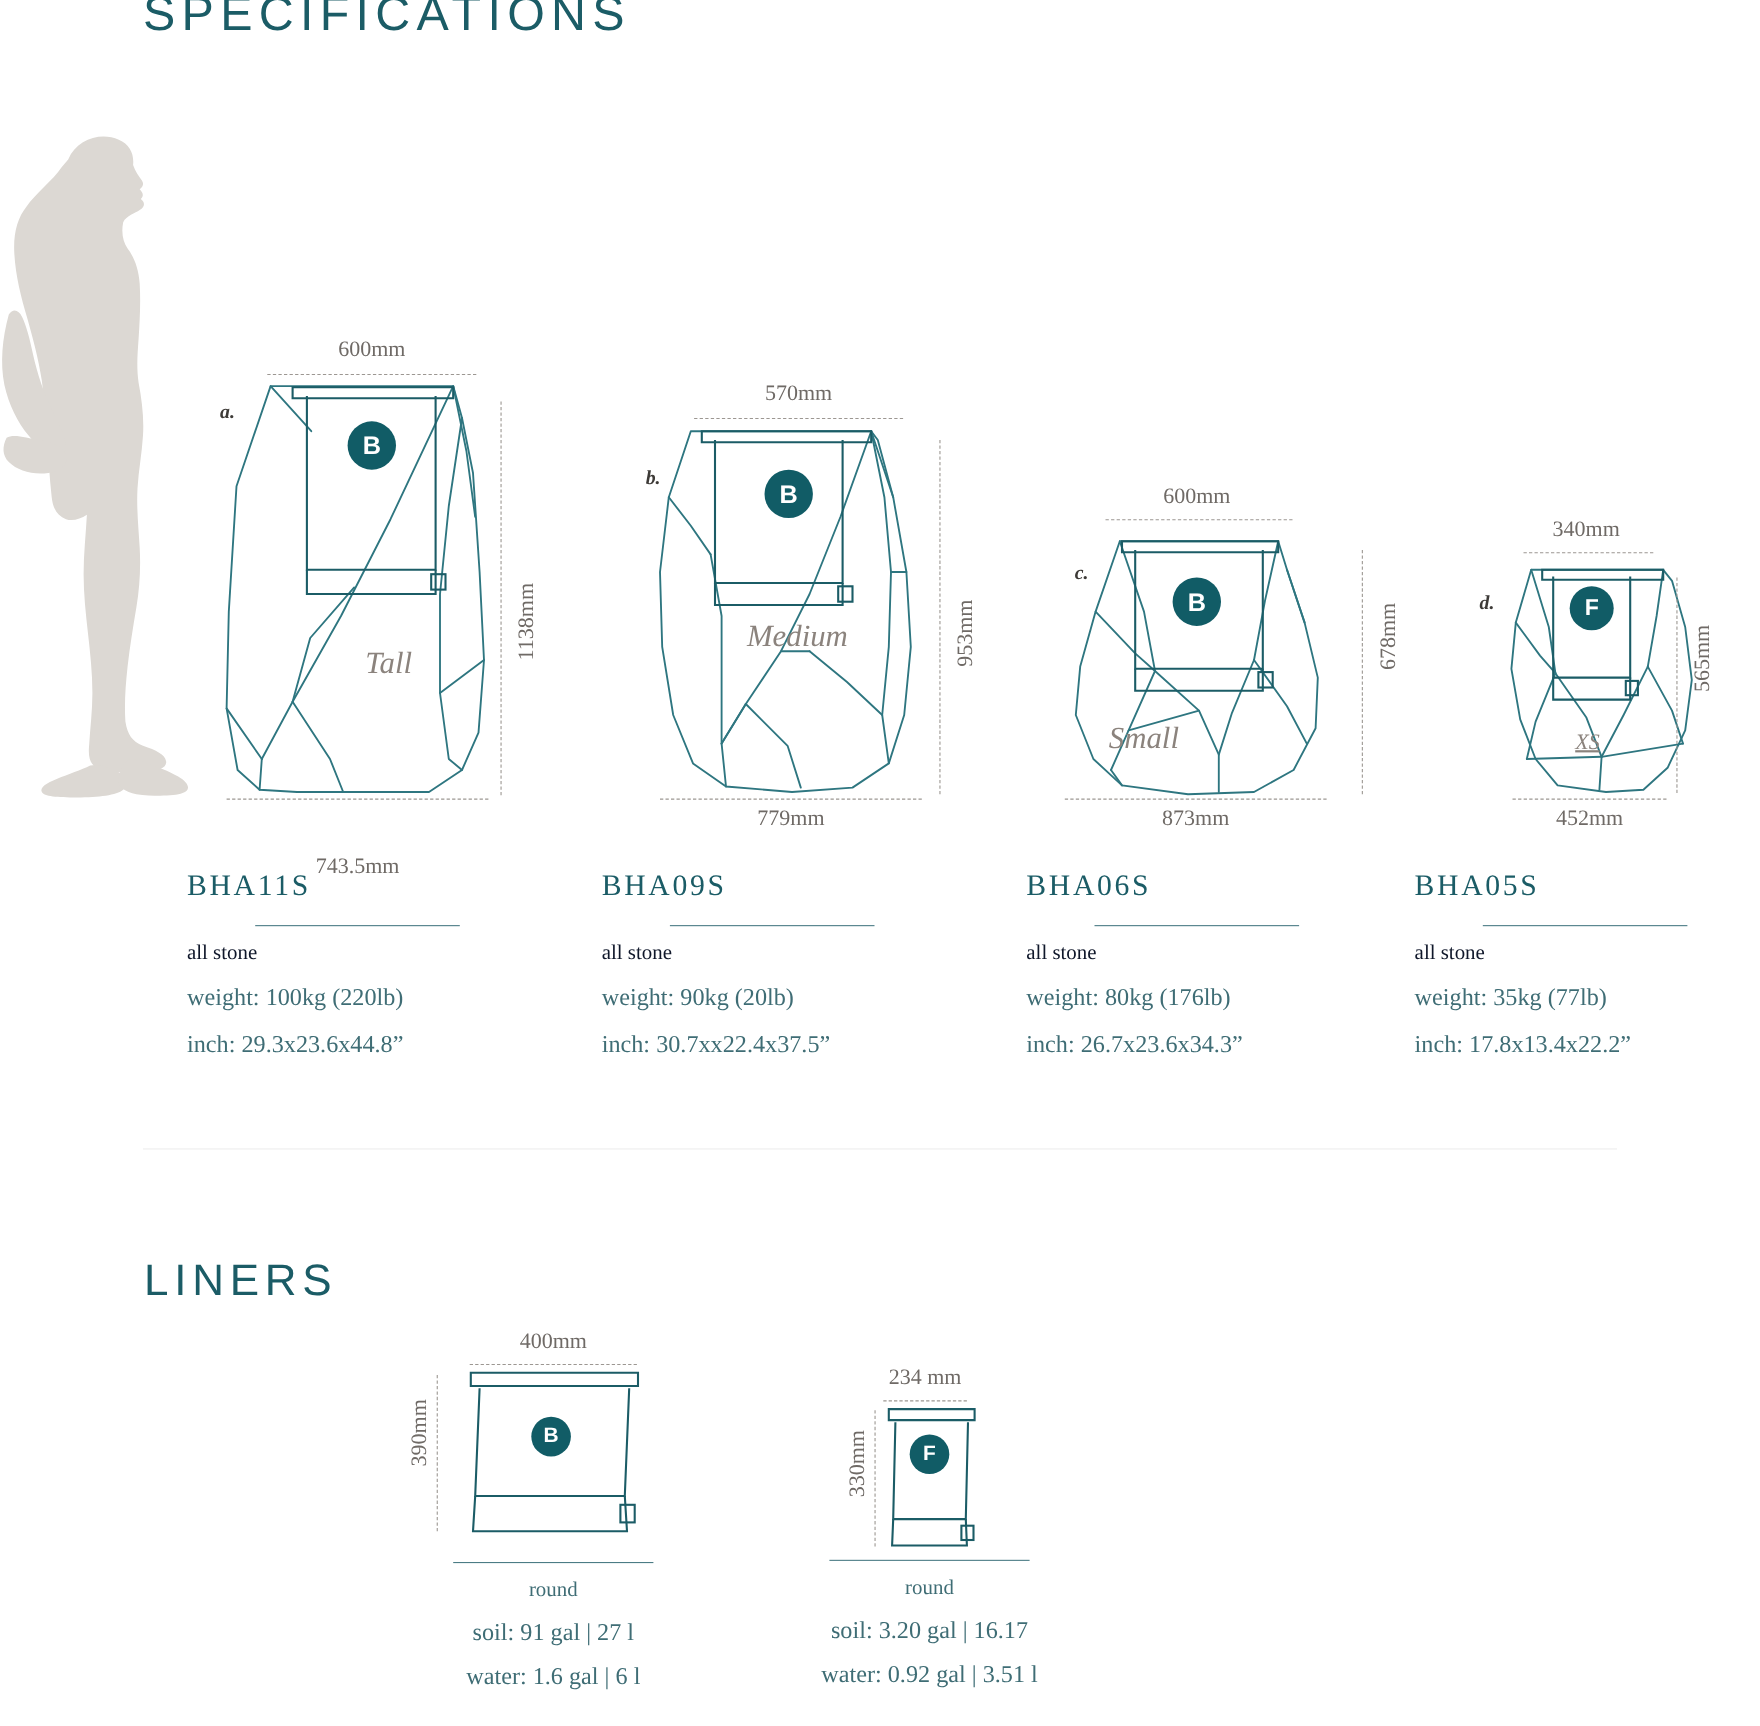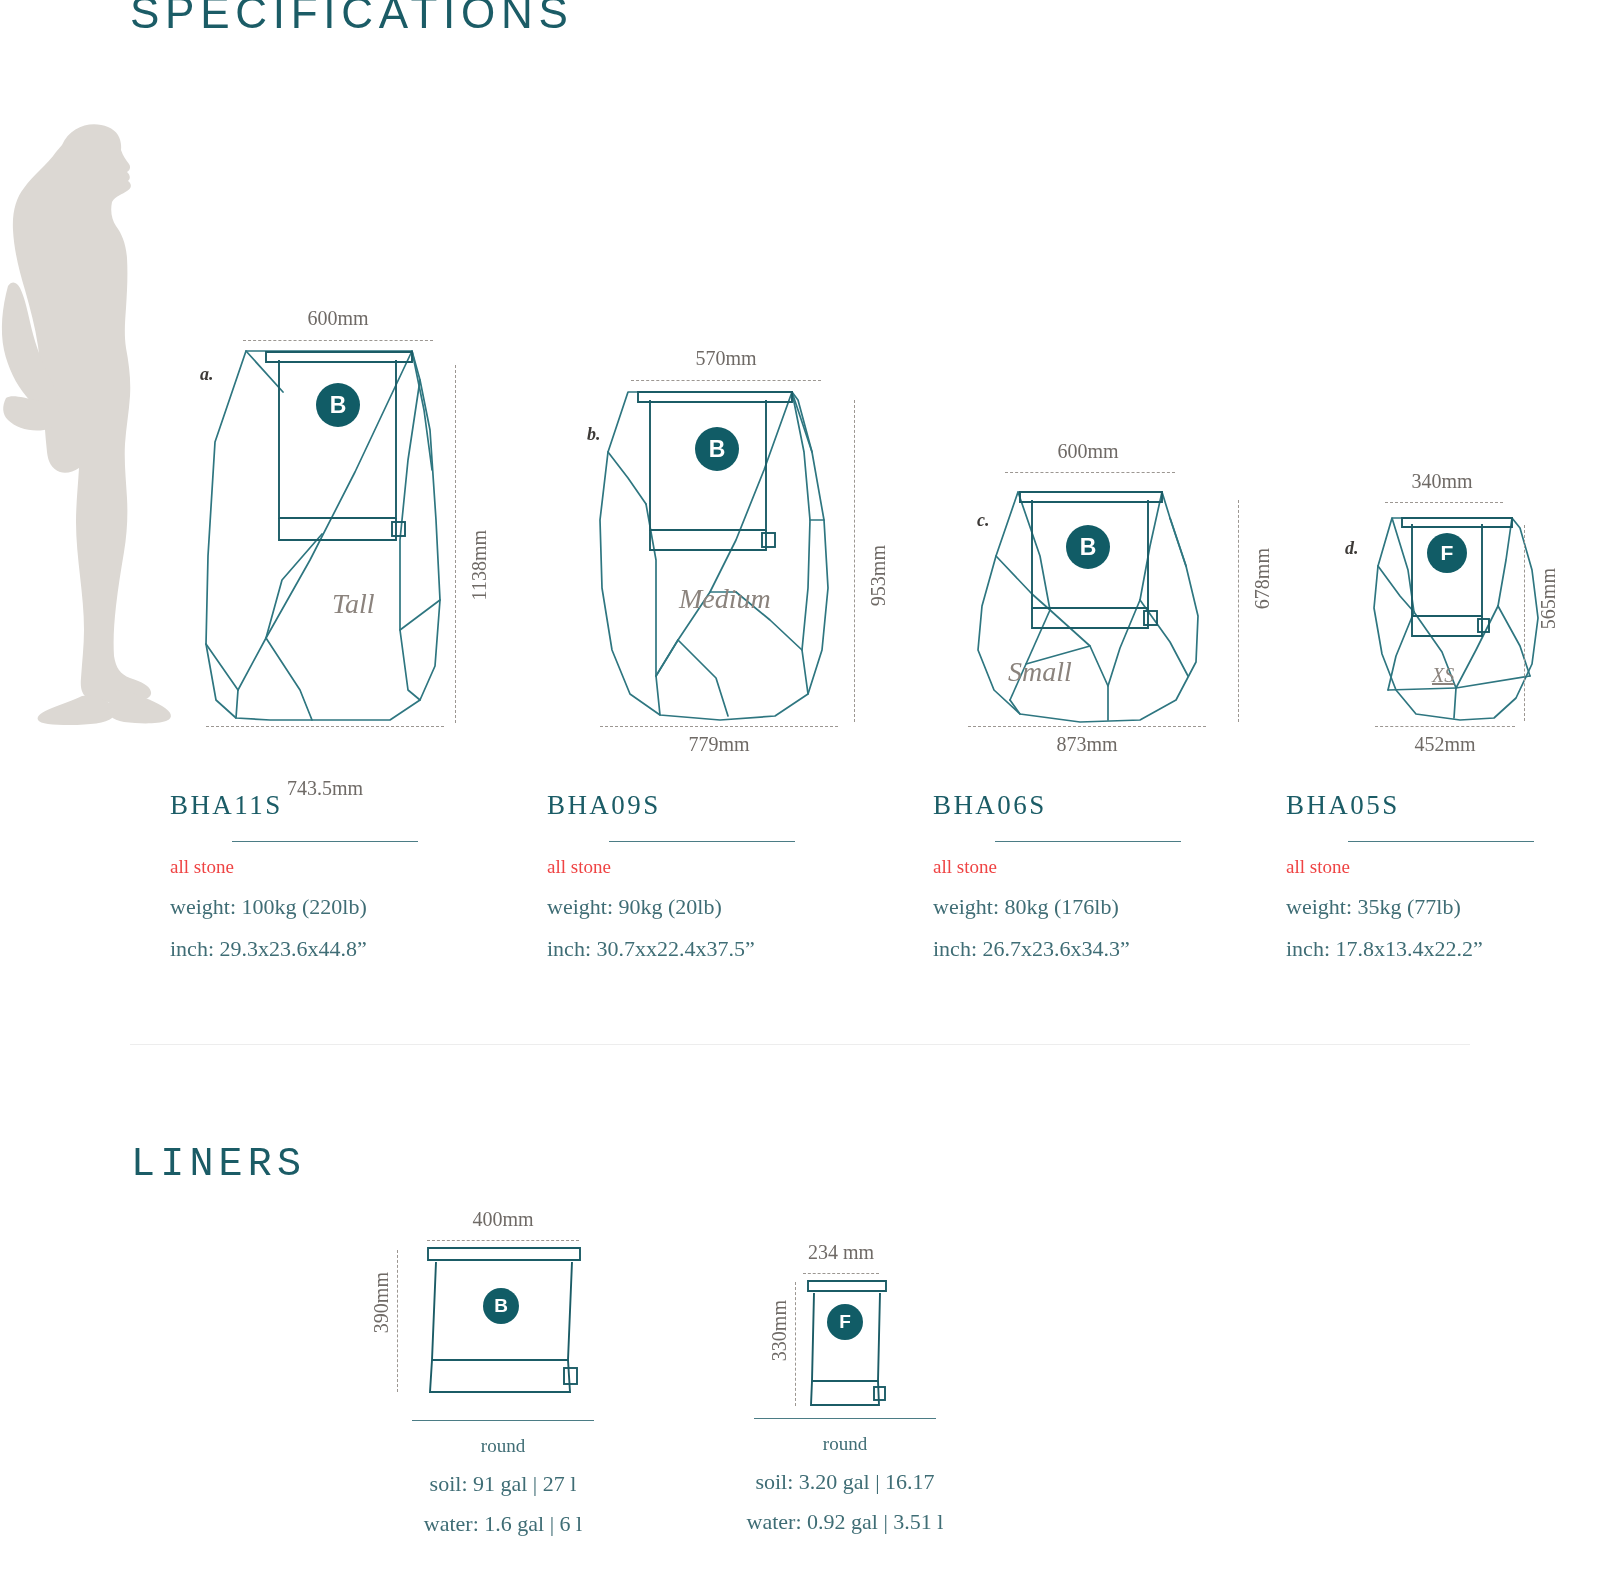--- a/index.html
+++ b/index.html
@@ -17,21 +17,21 @@
   
   .section-title {
     position:absolute;
     font-family:"Liberation Sans", sans-serif;
     font-weight:300;
     letter-spacing:0.13em;
     color:#1b5c66;
     white-space:nowrap;
   }
   #spec-title { left:130px; top:-12px; font-size:44px; }
-  #liners-title { left:131px; top:1142px; font-size:40px;font-family:Liberation Mono, monospace; }
+  #liners-title { left:131px; top:1142px; font-size:40px; }
 
   .divider {
     position:absolute;
     left:130px; top:1044px; width:1340px; height:1px;
     background:#ededed;
   }
 
   
   #human { position:absolute; left:0px; top:112px; width:186px; height:614px; }
 
@@ -91,21 +91,21 @@
   .spec-code {
     font-size:27px;
     letter-spacing:0.09em;
     color:#1b5c66;
     white-space:nowrap;
   }
   .spec-rule {
     height:1px; background:#4b7c85;
     margin:20px auto 0 auto;
   }
-  .spec-material { font-size:19px; color:#ef4444; margin-top:14px; }
+  .spec-material { font-size:19px; color:#0f172a; margin-top:14px; }
   .spec-line { font-size:22px; color:#3f6d75; margin-top:16px; white-space:nowrap; }
 
   
   .liner-block { position:absolute; text-align:center; }
   .liner-rule { height:1px; background:#4b7c85; margin:0 auto; }
   .liner-kind { font-size:19px; color:#3f6d75; margin-top:14px; }
   .liner-line { font-size:22px; color:#3f6d75; margin-top:14px; white-space:nowrap; }
 
   svg.shape { position:absolute; left:0; top:0; overflow:visible; }
   .stroke { fill:none; stroke:#2e7680; stroke-width:1.7; stroke-linejoin:round; stroke-linecap:round; }
@@ -244,21 +244,21 @@
       <path class="stroke-dark" d="M90,400 L90,530 L206,530 L206,400"></path>
       <path class="stroke-dark" d="M90,530 L90,550 L206,550 L206,530"></path>
       <rect class="stroke-dark" x="202" y="533" width="13" height="14"></rect>
       <path class="stroke-dark" d="M78,392 L232,392 L232,402 L78,402 Z"></path>
     </svg>
 
     <div class="badge" style="left:695px; top:427px; width:44px; height:44px; font-size:23px;">
       <span>B</span>
     </div>
 
-    <div class="size-word" style="left:679px; top:583px;">Medium</div>
+    <div class="size-word" style="left:679px; top:563px;">Medium</div>
 
     <div class="dash-v" style="left:854px; top:400px; height:322px;"></div>
     <div class="dim-side-label" style="left:867px; top:545px;">953mm</div>
 
     <div class="dash-h" style="left:600px; top:726px; width:238px;"></div>
     <div class="dim-bot-label" style="left:598px; top:733px; width:242px;">779mm</div>
   </div>
 
   <div class="fig">
     <div class="dim-top-label" style="left:1002px; top:440px; width:172px;">600mm</div>

